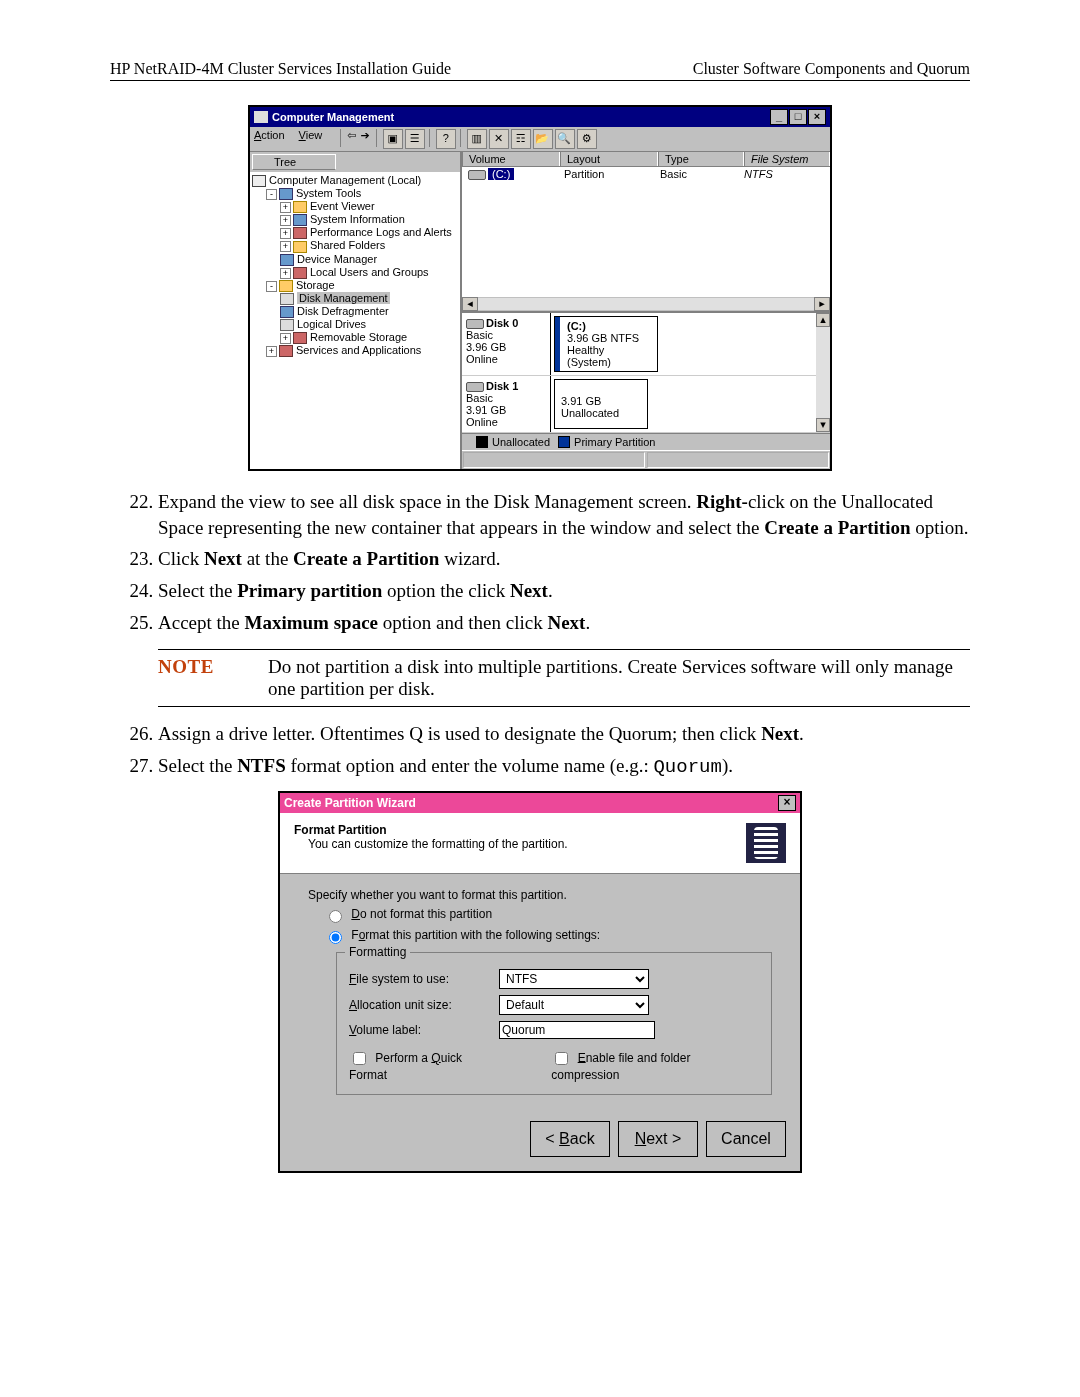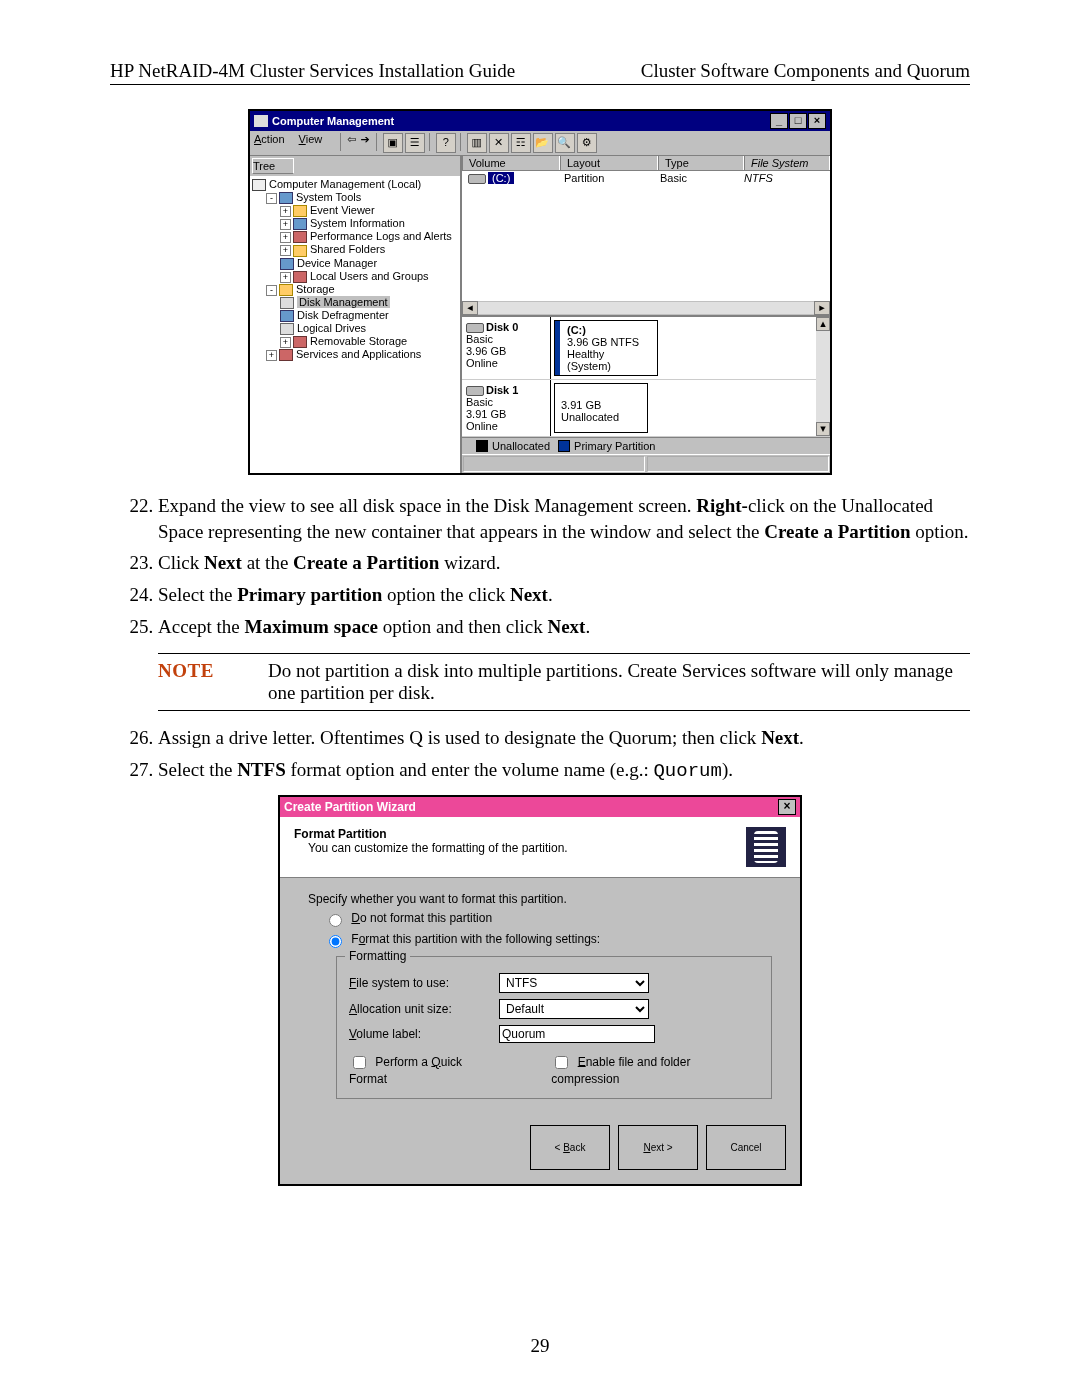--- a/index.html
+++ b/index.html
@@ -17,21 +17,21 @@
     box-sizing: border-box;
     padding: 60px 110px 40px 110px;
     font-size: 19px;
   }
   .running-header {
     display: flex;
     justify-content: space-between;
     border-bottom: 1px solid #000;
     padding-bottom: 2px;
     margin-bottom: 24px;
-    font-size: 19px;
+    font-size: 16px;
   }
   .content ol {
     margin: 0;
     padding-left: 48px;
   }
   .content li {
     margin: 6px 0;
     line-height: 1.35;
   }
   .note-block {
@@ -123,21 +123,21 @@
     width: 210px;
     border-right: 2px solid #808080;
     background: #c0c0c0;
     display: flex;
     flex-direction: column;
   }
   .tree-tab {
     background: #c0c0c0;
     border: 1px solid #fff;
     border-bottom: 1px solid #808080;
-    padding: 1px 0;
+    padding: 1px 21px;
     width: 40px;
     margin: 2px;
   }
   .tree {
     background: #fff;
     flex: 1;
     padding: 2px 2px 6px 2px;
     overflow: hidden;
   }
   .tree .node { white-space: nowrap; }
@@ -286,23 +286,23 @@
   .form-row select, .form-row input[type=text] {
     width:150px; font-family:inherit; font-size:12px;
     border:1px solid #000; background:#fff; padding:1px 2px;
   }
   .chk-inline { display:flex; gap:50px; margin-top:10px; }
   .wiz-footer {
     display:flex; justify-content:flex-end; gap:8px;
     padding: 10px 14px 14px;
   }
   .wiz-footer button {
-    width: 80px; padding:16px 0;
+    width: 80px; padding:8px 0;
     background:#c0c0c0; border:1px solid #000;
-    font-family:inherit; font-size:10px;
+    font-family:inherit; font-size:16px;
   }
   .mono { font-family: "Courier New", monospace; }
 </style>
 </head>
 <body>
 
 <div class="page">
   <div class="running-header">
     <span>HP NetRAID-4M Cluster Services Installation Guide</span>
     <span>Cluster Software Components and Quorum</span>
@@ -512,14 +512,13 @@
       </div>
     </div>
     <div class="wiz-footer">
       <button>&lt; <u>B</u>ack</button>
       <button><u>N</u>ext &gt;</button>
       <button>Cancel</button>
 
     </div>
   </div>
 
-  <div class="page-number">29</div>
 </div>
 
 </body></html>

